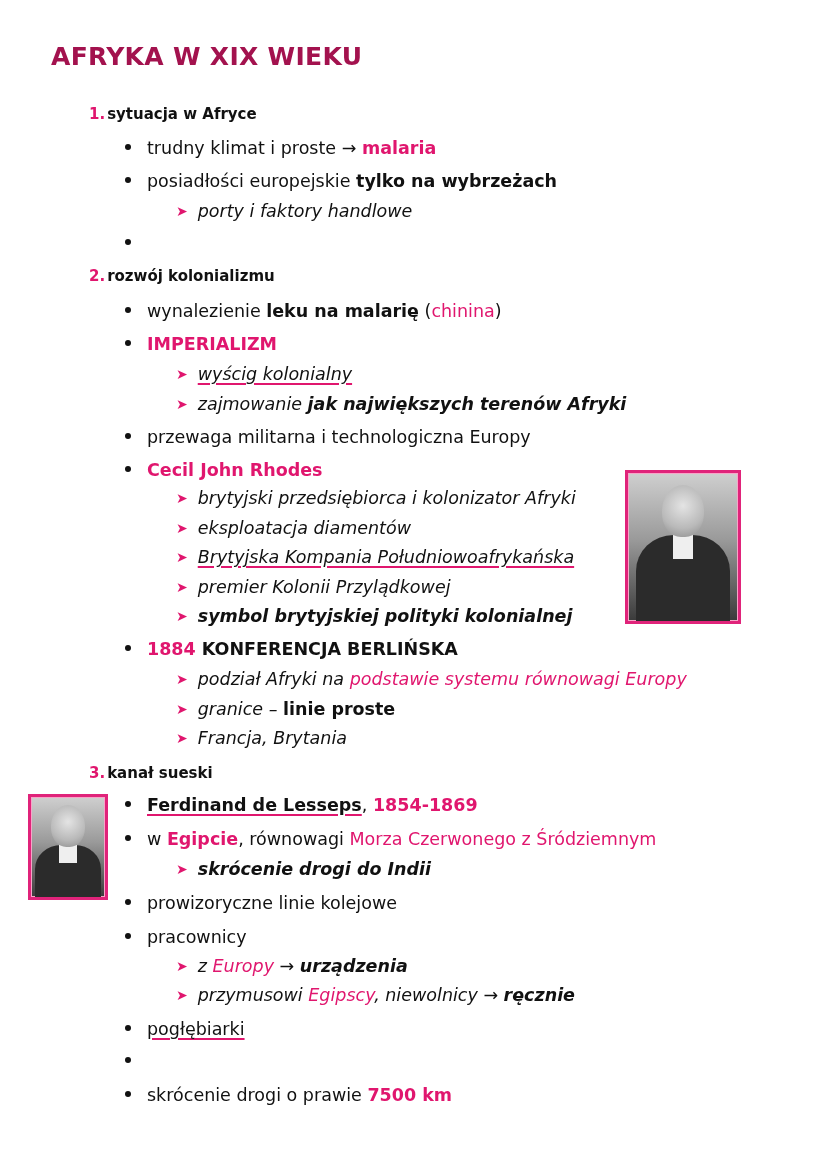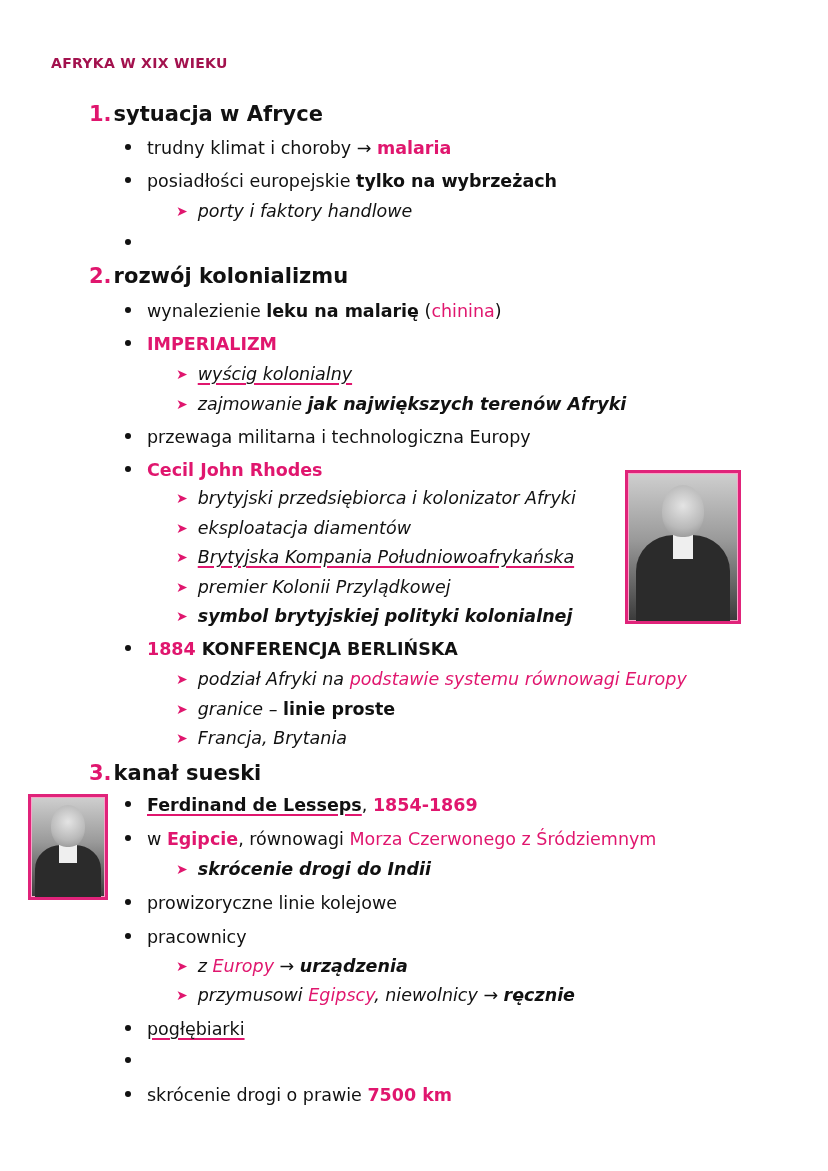--- a/index.html
+++ b/index.html
@@ -1,20 +1,20 @@
 <!DOCTYPE html>
 <html><head>
 <meta charset="utf-8">
 <style>
   html, body { margin: 0; padding: 0; background: #ffffff; }
   body { width: 828px; height: 1171px; position: relative; overflow: hidden;
          font-family: "DejaVu Sans", sans-serif; color: #111; }
   .line { position: absolute; white-space: nowrap; font-size: 17.5px; line-height: 24px; height: 24px; }
-  .title { position: absolute; left: 51px; top: 55px; font-size: 14px; font-weight: bold; color: #a3124e; letter-spacing: 0.3px; }
-  .sec { position: absolute; left: 89px; font-size: 21px; font-weight: bold; line-height: 24px; }
+  .title { position: absolute; left: 51px; top: 42px; font-size: 25px; font-weight: bold; color: #a3124e; letter-spacing: 0.3px; }
+  .sec { position: absolute; left: 89px; font-size: 15px; font-weight: bold; line-height: 24px; }
   .sec .num { color: #e0166e; }
   .sec .lbl { position: relative; padding: 0 4px 0 2px; }
   .sec .lbl::after { content: ""; position: absolute; left: 0; right: -6px; bottom: -2px; height: 7px;
                       background: #f5b9d3; opacity: 0.75; z-index: -1; border-radius: 2px; }
   .bullet { left: 125px; }
   .bullet .dot { display: inline-block; width: 6px; height: 6px; border-radius: 50%; background: #111;
                  vertical-align: middle; margin-right: 16px; position: relative; top: -2px; }
   .sub { left: 176px; font-style: italic; }
   .sub .arrow { display: inline-block; color: #e0166e; font-style: normal; font-size: 14px; margin-right: 10px; position: relative; top: -1px; }
   .b { font-weight: bold; }
@@ -29,21 +29,21 @@
 </style>
 </head>
 <body>
 
 <div class="title">AFRYKA W XIX WIEKU</div>
 
 <div class="sec" style="top:102px">
   <span class="num">1.</span><span class="lbl">sytuacja w Afryce</span>
 </div>
 <div class="line bullet" style="top:136px">
-  <span class="dot"></span><span>trudny klimat i choroby → </span><span class="pinkb">malaria</span>
+  <span class="dot"></span><span>trudny klimat i proste → </span><span class="pinkb">malaria</span>
 </div>
 <div class="line bullet" style="top:169px">
   <span class="dot"></span><span>posiadłości europejskie </span><span class="b">tylko na wybrzeżach</span>
 </div>
 <div class="line sub" style="top:199px">
   <span class="arrow">➤</span><span>porty i faktory handlowe</span>
 </div>
 <div class="line bullet" style="top:231px">
   <span class="dot"></span>
 </div>

